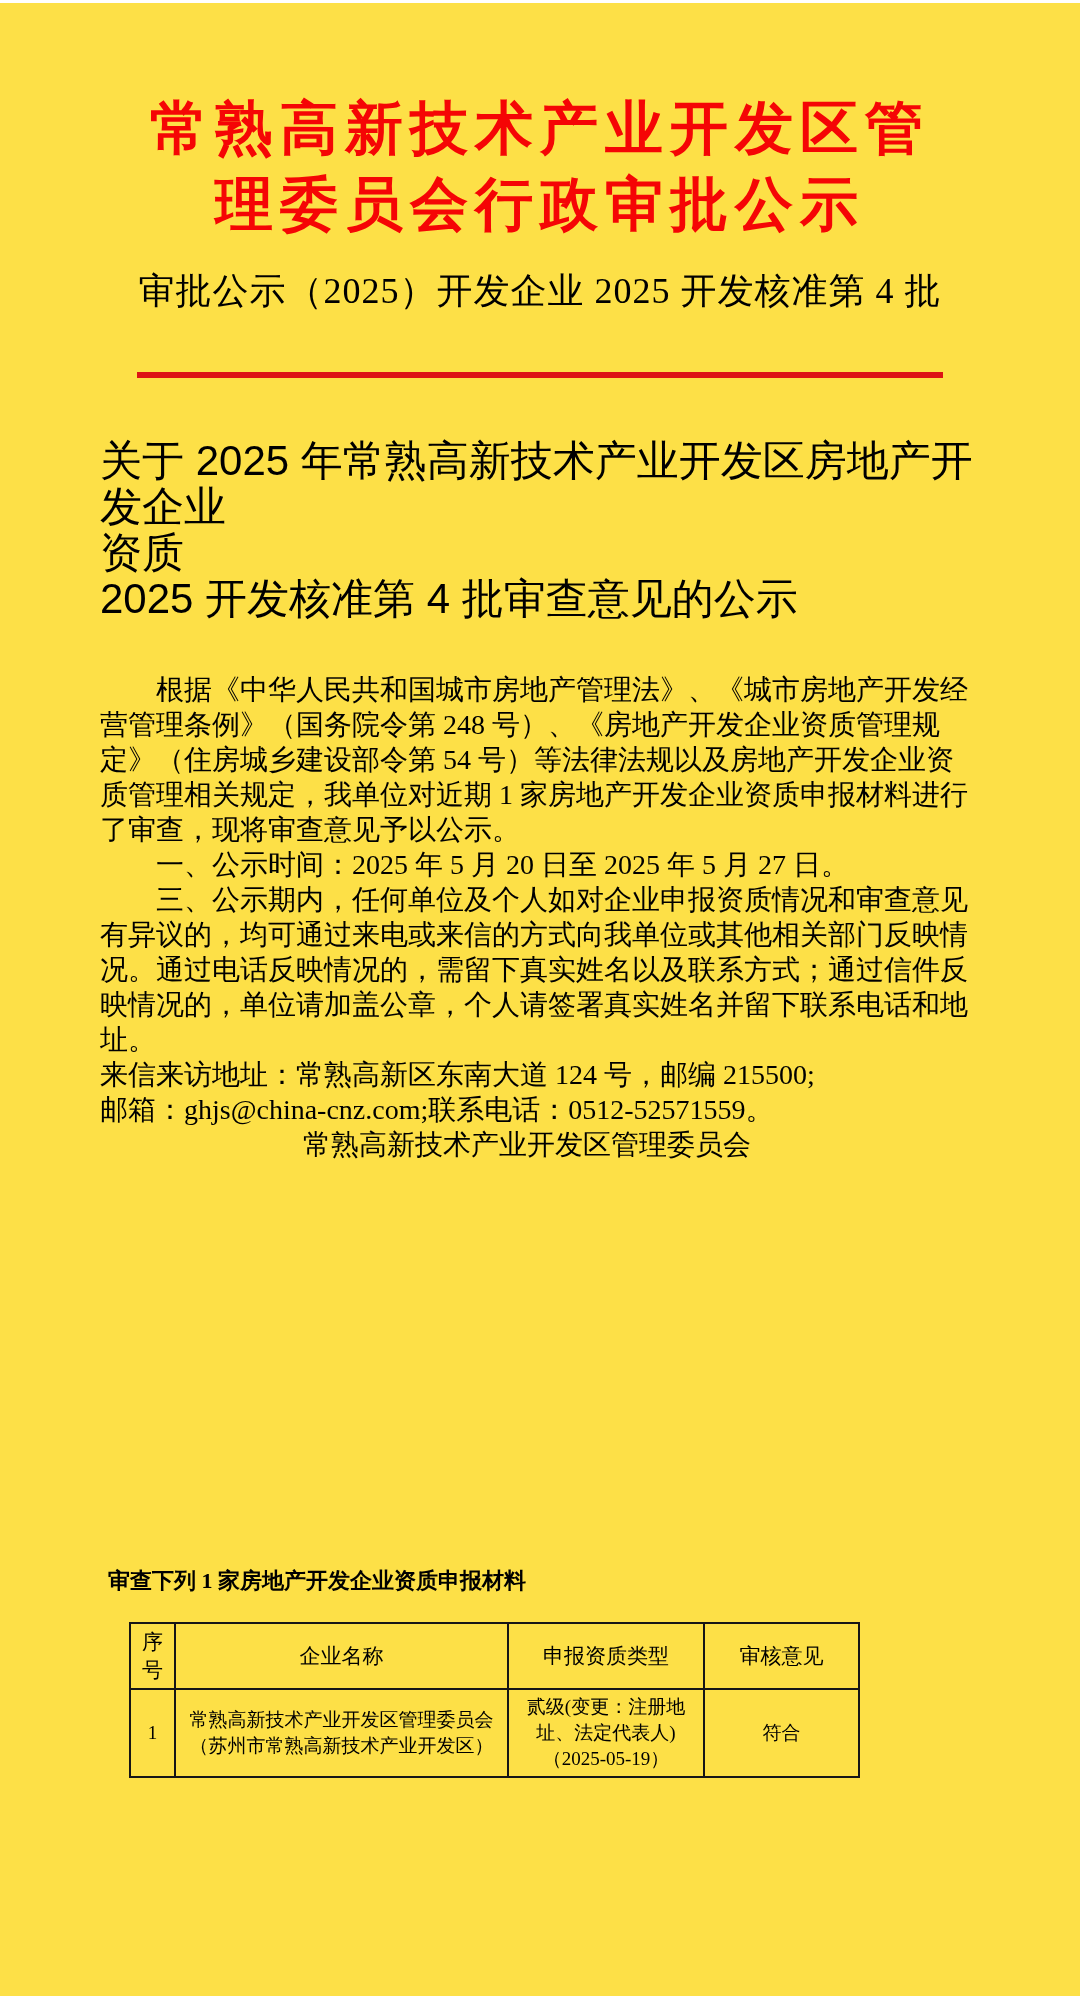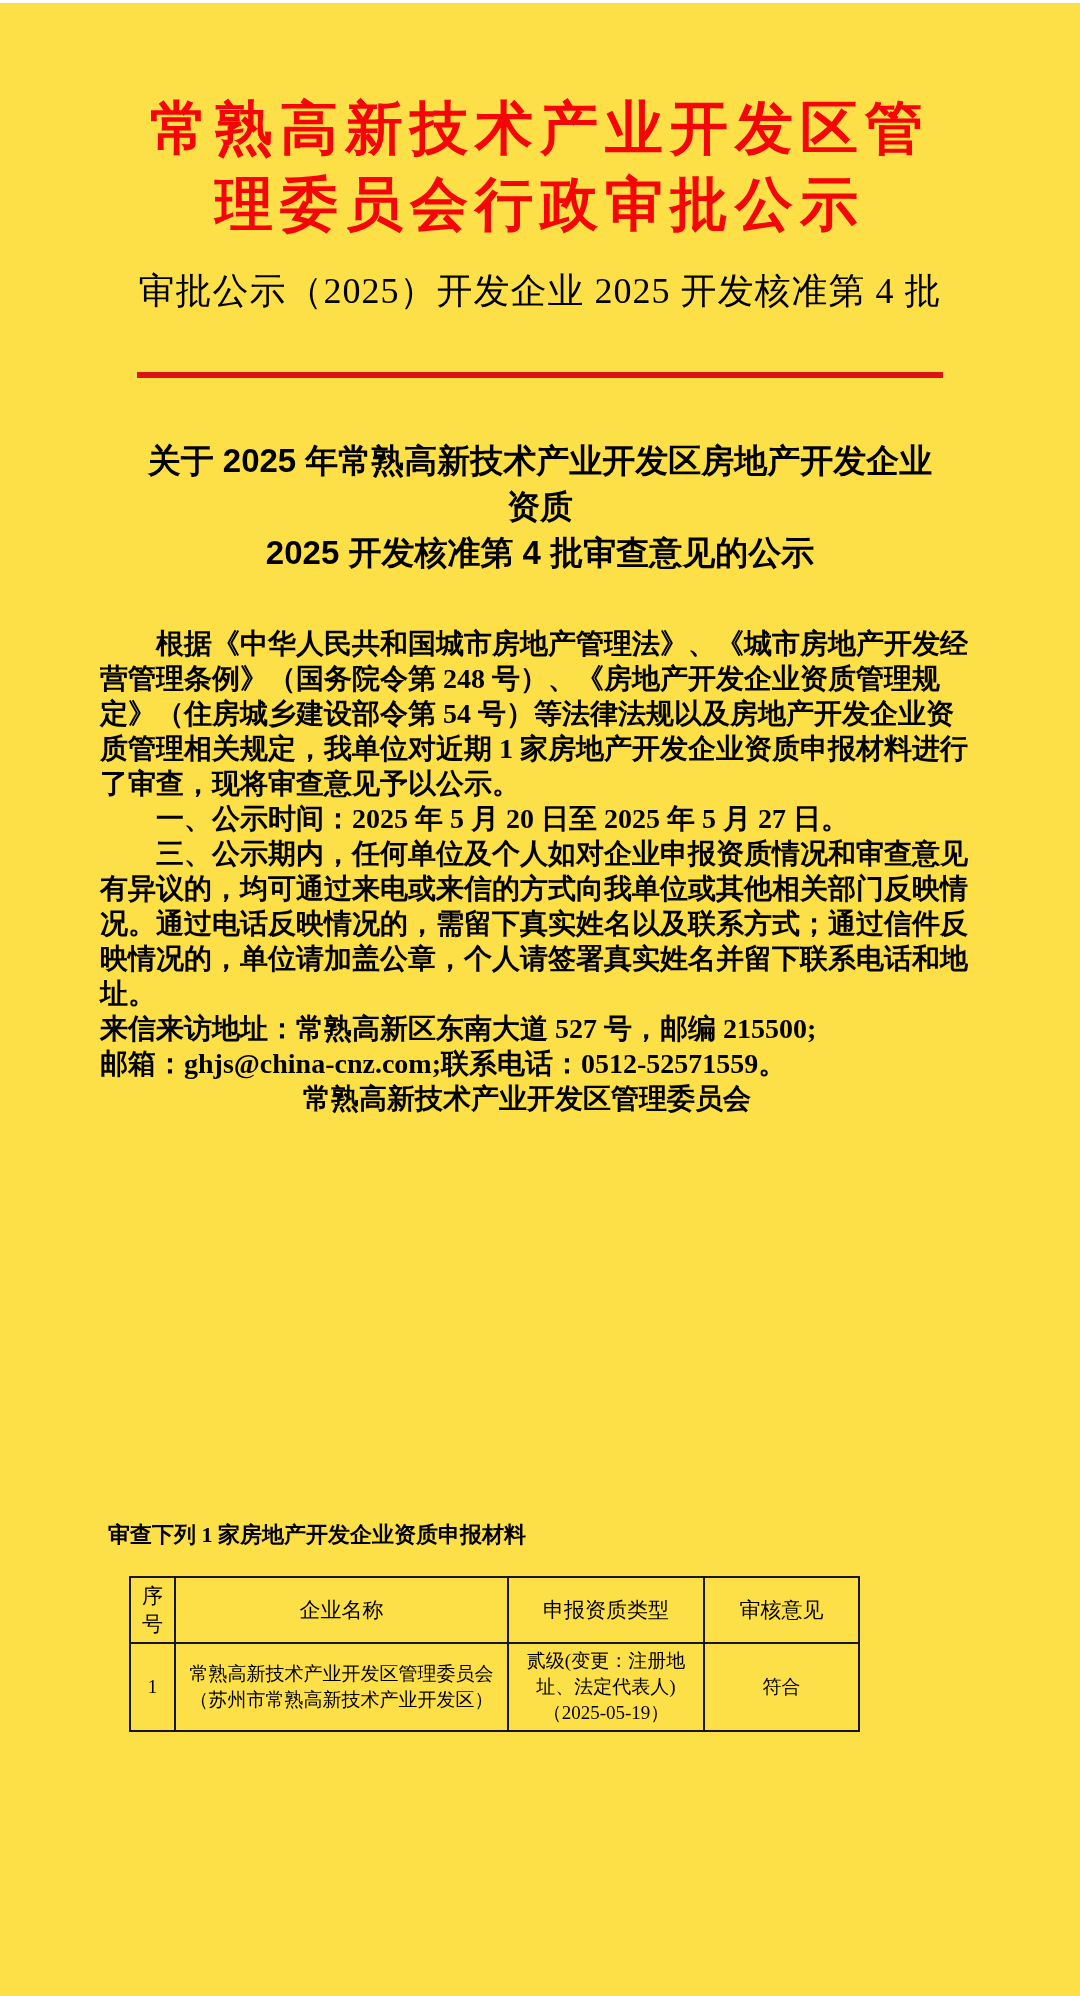--- a/index.html
+++ b/index.html
@@ -38,35 +38,34 @@
     color:#000;
   }
   .red-rule{
     width:806px;
     height:6px;
     margin:56px auto 0 auto;
     background:var(--rule-red);
   }
   .notice-heading{
     margin:60px 0 0 0;
-    text-align:center;
-    font-size:33px;
-    font-weight:700;
+    font-size:42px;
+    font-weight:400;
     line-height:46px;
     color:#000;
     font-family:"Liberation Sans","DejaVu Sans",sans-serif;
   }
   .notice-heading span{display:block;}
   .body-text{
     margin-top:50px;
     font-size:28px;
     line-height:35px;
     color:#000;
   }
-  .body-text p{margin:0;font-weight:bold;}
+  .body-text p{margin:0;}
   .body-text p.indent{text-indent:2em;}
   .contact-block{margin-top:35px;}
   .signature{
     margin-top:33px;
     text-align:center;
     padding-right:26px;
   }
   .doc-date{
     margin-top:43px;
     text-align:right;
@@ -126,21 +125,21 @@
     <span>关于 2025 年常熟高新技术产业开发区房地产开发企业</span>
     <span>资质</span>
     <span>2025 开发核准第 4 批审查意见的公示</span>
   </h2>
 
   <div class="body-text">
     <p class="indent">根据《中华人民共和国城市房地产管理法》、《城市房地产开发经营管理条例》（国务院令第 248 号）、《房地产开发企业资质管理规定》（住房城乡建设部令第 54 号）等法律法规以及房地产开发企业资质管理相关规定，我单位对近期 1 家房地产开发企业资质申报材料进行了审查，现将审查意见予以公示。</p>
     <p class="indent">一、公示时间：2025 年 5 月 20 日至 2025 年 5 月 27 日。</p>
     <p class="indent">三、公示期内，任何单位及个人如对企业申报资质情况和审查意见有异议的，均可通过来电或来信的方式向我单位或其他相关部门反映情况。通过电话反映情况的，需留下真实姓名以及联系方式；通过信件反映情况的，单位请加盖公章，个人请签署真实姓名并留下联系电话和地址。</p>
 
-    <p class="contact-block">来信来访地址：常熟高新区东南大道 527 号，邮编 215500;</p>
+    <p class="contact-block">来信来访地址：常熟高新区东南大道 124 号，邮编 215500;</p>
     <p>邮箱：ghjs@china-cnz.com;联系电话：0512-52571559。</p>
 
     <p class="signature">常熟高新技术产业开发区管理委员会</p>
   </div>
 
   <div class="table-caption">审查下列 1 家房地产开发企业资质申报材料</div>
 
   <table class="review-table">
     <colgroup>
       <col class="c-no">

